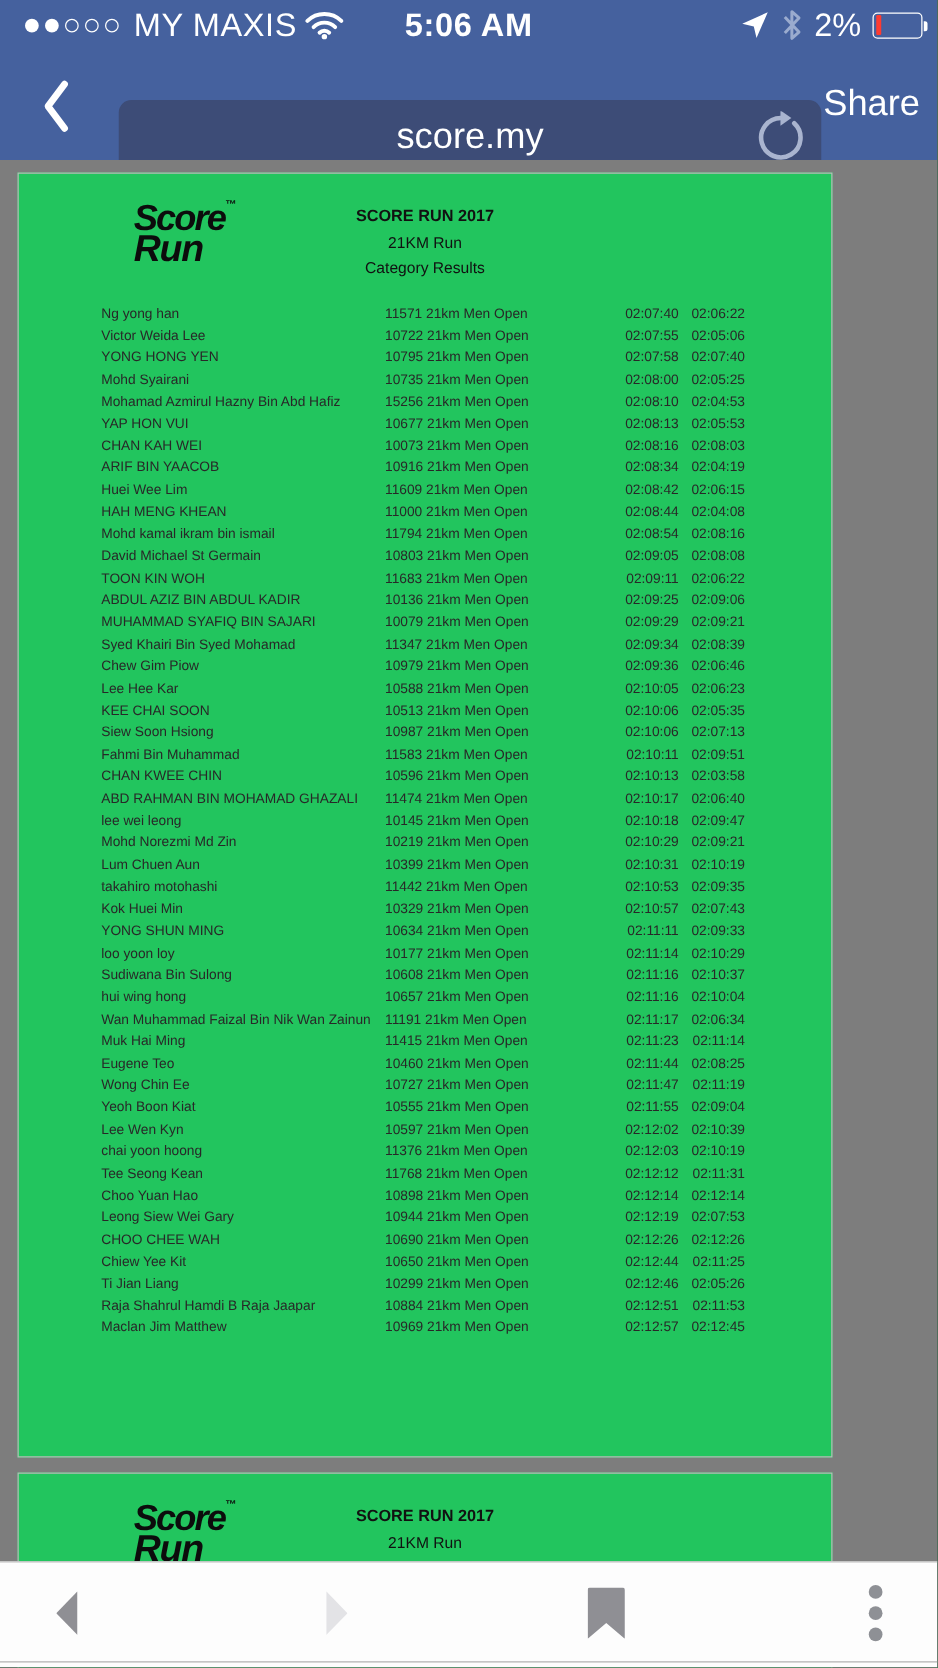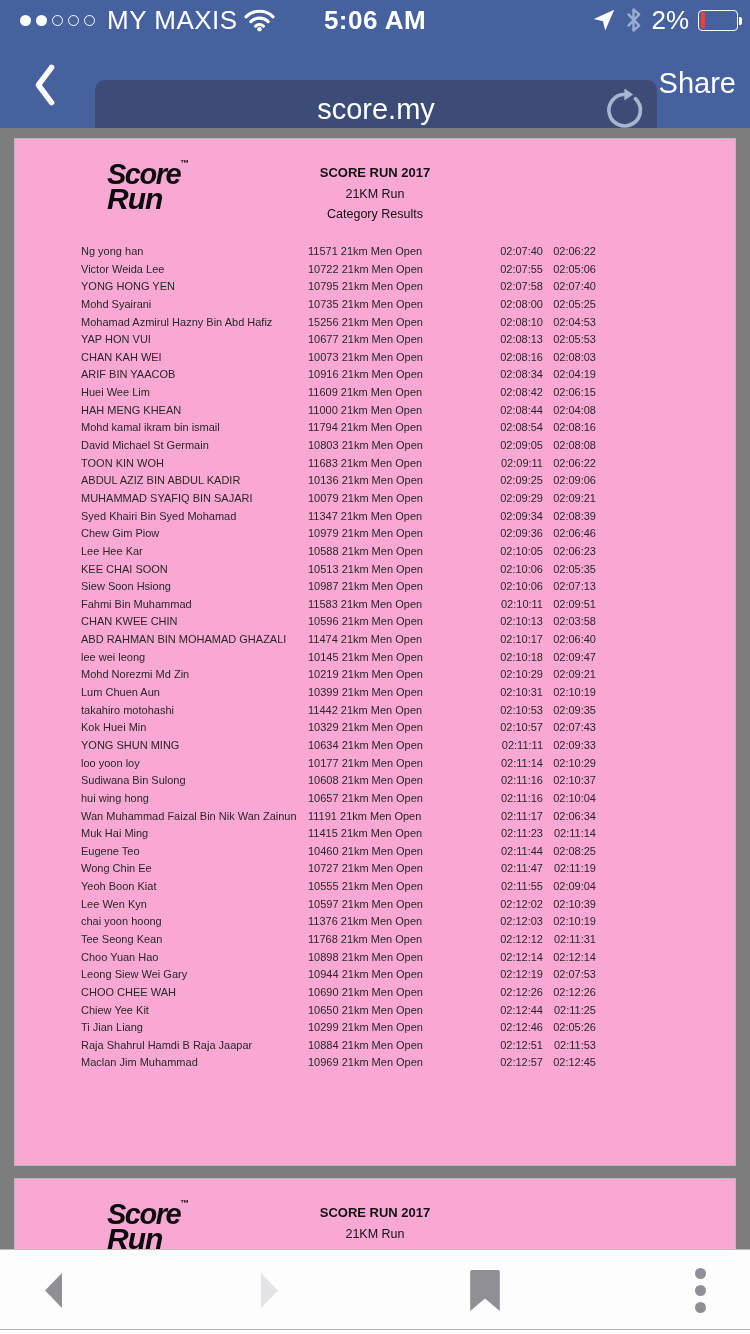--- a/index.html
+++ b/index.html
@@ -37,21 +37,21 @@
   }
   .url-text{color:#fff;font-size:29px;}
   .reload-btn{position:absolute;right:12px;top:9px;width:42px;height:42px;}
   .share-btn{
     position:absolute;right:14px;top:14px;height:59px;display:flex;align-items:center;
     color:#fff;font-size:29px;
   }
   
   .content{position:absolute;top:128px;left:0;width:750px;height:1206px;background:#7d7d7d;}
   .page{
-    position:absolute;left:14px;width:722px;background:#f9a8d4;border:1px solid #b9b9b9;
+    position:absolute;left:14px;width:652px;background:#22c55e;border:1px solid #b9b9b9;
   }
   .page1{top:10px;height:1028px;}
   .page2{top:1050px;height:400px;}
   .logo{position:absolute;left:92px;top:20px;width:110px;color:#0c0c0c;line-height:1;}
   .logo .l1{font-size:29px;font-weight:800;font-style:italic;letter-spacing:-1.5px;}
   .logo .l1 sup{font-size:9px;font-style:normal;vertical-align:18px;}
   .logo .l2{font-size:30px;font-weight:800;font-style:italic;letter-spacing:-1px;margin-top:-5px;}
   .page-head{position:absolute;left:0;top:24px;width:100%;text-align:center;color:#111;}
   .ph1{font-size:13px;font-weight:700;line-height:20.5px;}
   .ph2,.ph3{font-size:12.5px;line-height:20.5px;}
@@ -417,21 +417,21 @@
             <span class="c-t1">02:12:46</span>
             <span class="c-t2">02:05:26</span>
           </div>
           <div class="r-row">
             <span class="c-name">Raja Shahrul Hamdi B Raja Jaapar</span>
             <span class="c-bib">10884 21km Men Open</span>
             <span class="c-t1">02:12:51</span>
             <span class="c-t2">02:11:53</span>
           </div>
           <div class="r-row">
-            <span class="c-name">Maclan Jim Muhammad</span>
+            <span class="c-name">Maclan Jim Matthew</span>
             <span class="c-bib">10969 21km Men Open</span>
             <span class="c-t1">02:12:57</span>
             <span class="c-t2">02:12:45</span>
           </div>
         </div>
     </div>
 
     <div class="page page2">
       <div class="logo">
         <div class="l1"><span>Score</span><sup>™</sup></div>

